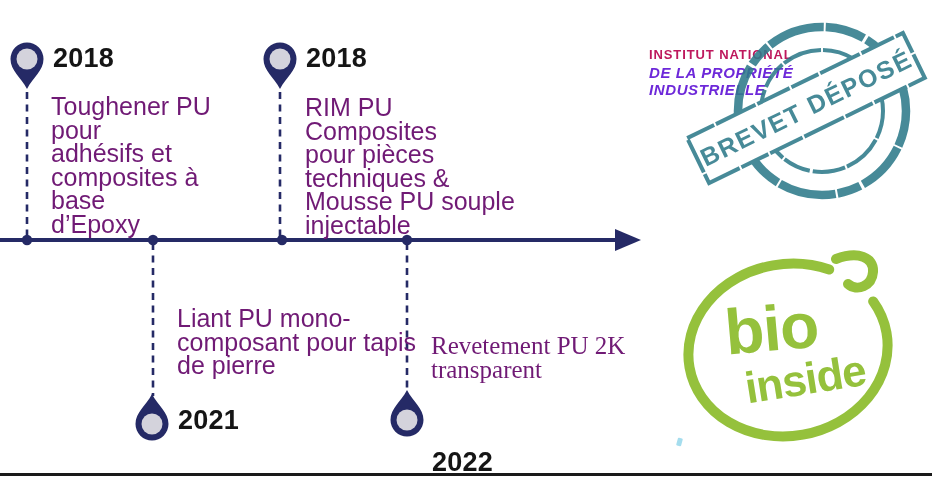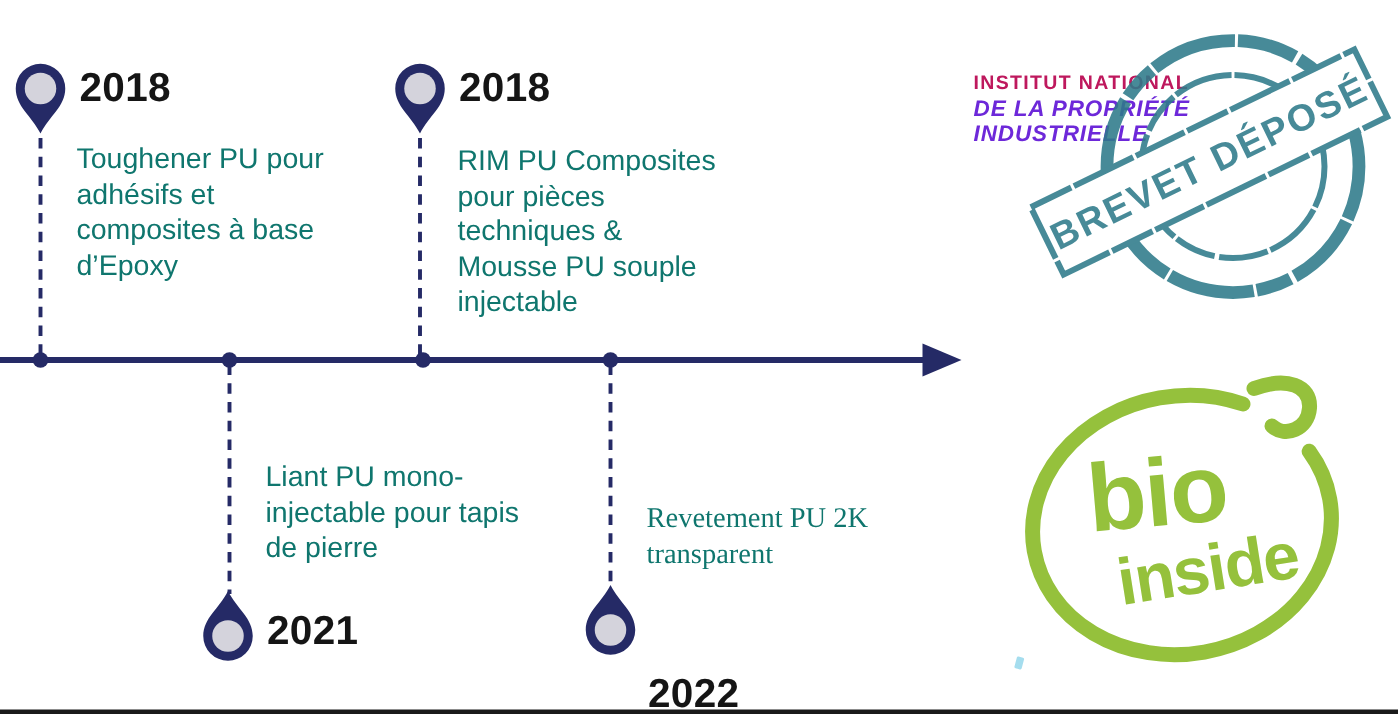--- a/index.html
+++ b/index.html
@@ -6,21 +6,21 @@
   .canvas{
     position:relative;width:932px;height:483px;background:#ffffff;overflow:hidden;
     font-family:"Liberation Sans", sans-serif;
   }
   .layer{position:absolute;left:0;top:0;}
   .year{
     position:absolute;font-size:27px;font-weight:bold;color:#151515;
     line-height:28px;letter-spacing:0.2px;
   }
   .desc{
-    position:absolute;font-size:19px;line-height:23.5px;color:#0f766e;
+    position:absolute;font-size:25px;line-height:23.5px;color:#701a75;
     white-space:pre-line;
   }
   .inpi{position:absolute;left:649px;top:46px;line-height:17.5px;}
   .inpi .l1{font-size:13px;font-weight:bold;color:#be185d;letter-spacing:0.9px;}
   .inpi .l2,.inpi .l3{font-size:15px;font-weight:bold;color:#6d28d9;letter-spacing:0.6px;font-style:italic;}
   .bottom-rule{position:absolute;left:0;top:473px;width:932px;height:2.5px;background:#1a1a1a;}
   .stray{position:absolute;left:677px;top:438px;width:5px;height:8px;background:#8fd4ea;opacity:.8;border-radius:1px;transform:rotate(15deg);}
 </style>
 </head>
 <body>
@@ -71,21 +71,21 @@
   <div class="desc" style="left:51px;top:95px;width:200px;">Toughener PU pour
 adhésifs et
 composites à base
 d’Epoxy</div>
   <div class="desc" style="left:305px;top:96px;width:210px;">RIM PU Composites
 pour pièces
 techniques &amp;
 Mousse PU souple
 injectable</div>
   <div class="desc" style="left:177px;top:307px;width:240px;">Liant PU mono-
-injectable pour tapis
+composant pour tapis
 de pierre</div>
   <div class="desc" style="left:431px;top:334px;width:220px;font-family:Liberation Serif, serif;">Revetement PU 2K
 transparent</div>
 
   <div class="inpi">
     <div class="l1">INSTITUT NATIONAL</div>
     <div class="l2">DE LA PROPRIÉTÉ</div>
     <div class="l3">INDUSTRIELLE</div>
   </div>
 

